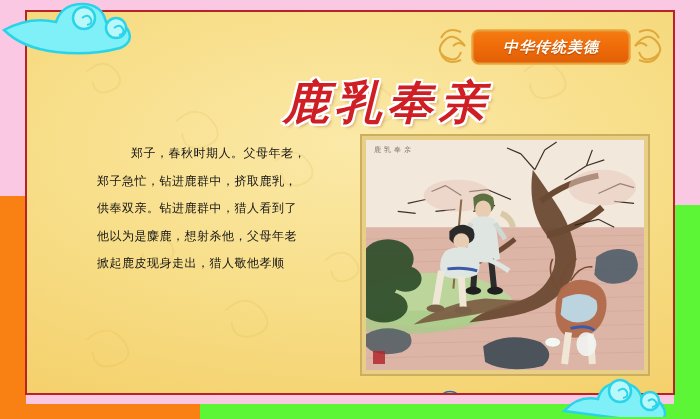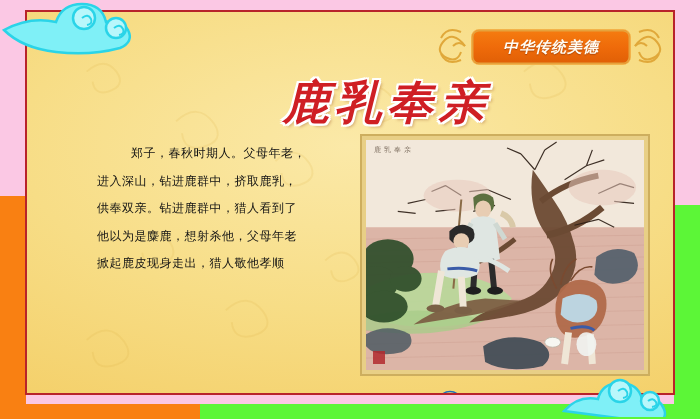--- a/index.html
+++ b/index.html
@@ -261,21 +261,21 @@
         <span id="banner-text">中华传统美德</span>
       </div>
     </div>
 
     <div id="title-wrap">
       <span id="main-title">鹿乳奉亲</span>
     </div>
 
     <div id="story">
       <div class="story-line indent">郑子，春秋时期人。父母年老，</div>
-      <div class="story-line">进入深山，钻进鹿群中，挤取鹿乳，</div>
+      <div class="story-line">郑子急忙，钻进鹿群中，挤取鹿乳，</div>
       <div class="story-line">供奉双亲。钻进鹿群中，猎人看到了</div>
       <div class="story-line">他以为是麋鹿，想射杀他，父母年老</div>
       <div class="story-line">掀起鹿皮现身走出，猎人敬他孝顺</div>
     </div>
 
     <div id="painting-frame">
       <div id="painting">
         <svg width="100%" height="100%" viewBox="0 0 280 232" preserveAspectRatio="none">
 
           <rect x="0" y="0" width="280" height="232" fill="#f2e8db"></rect>

